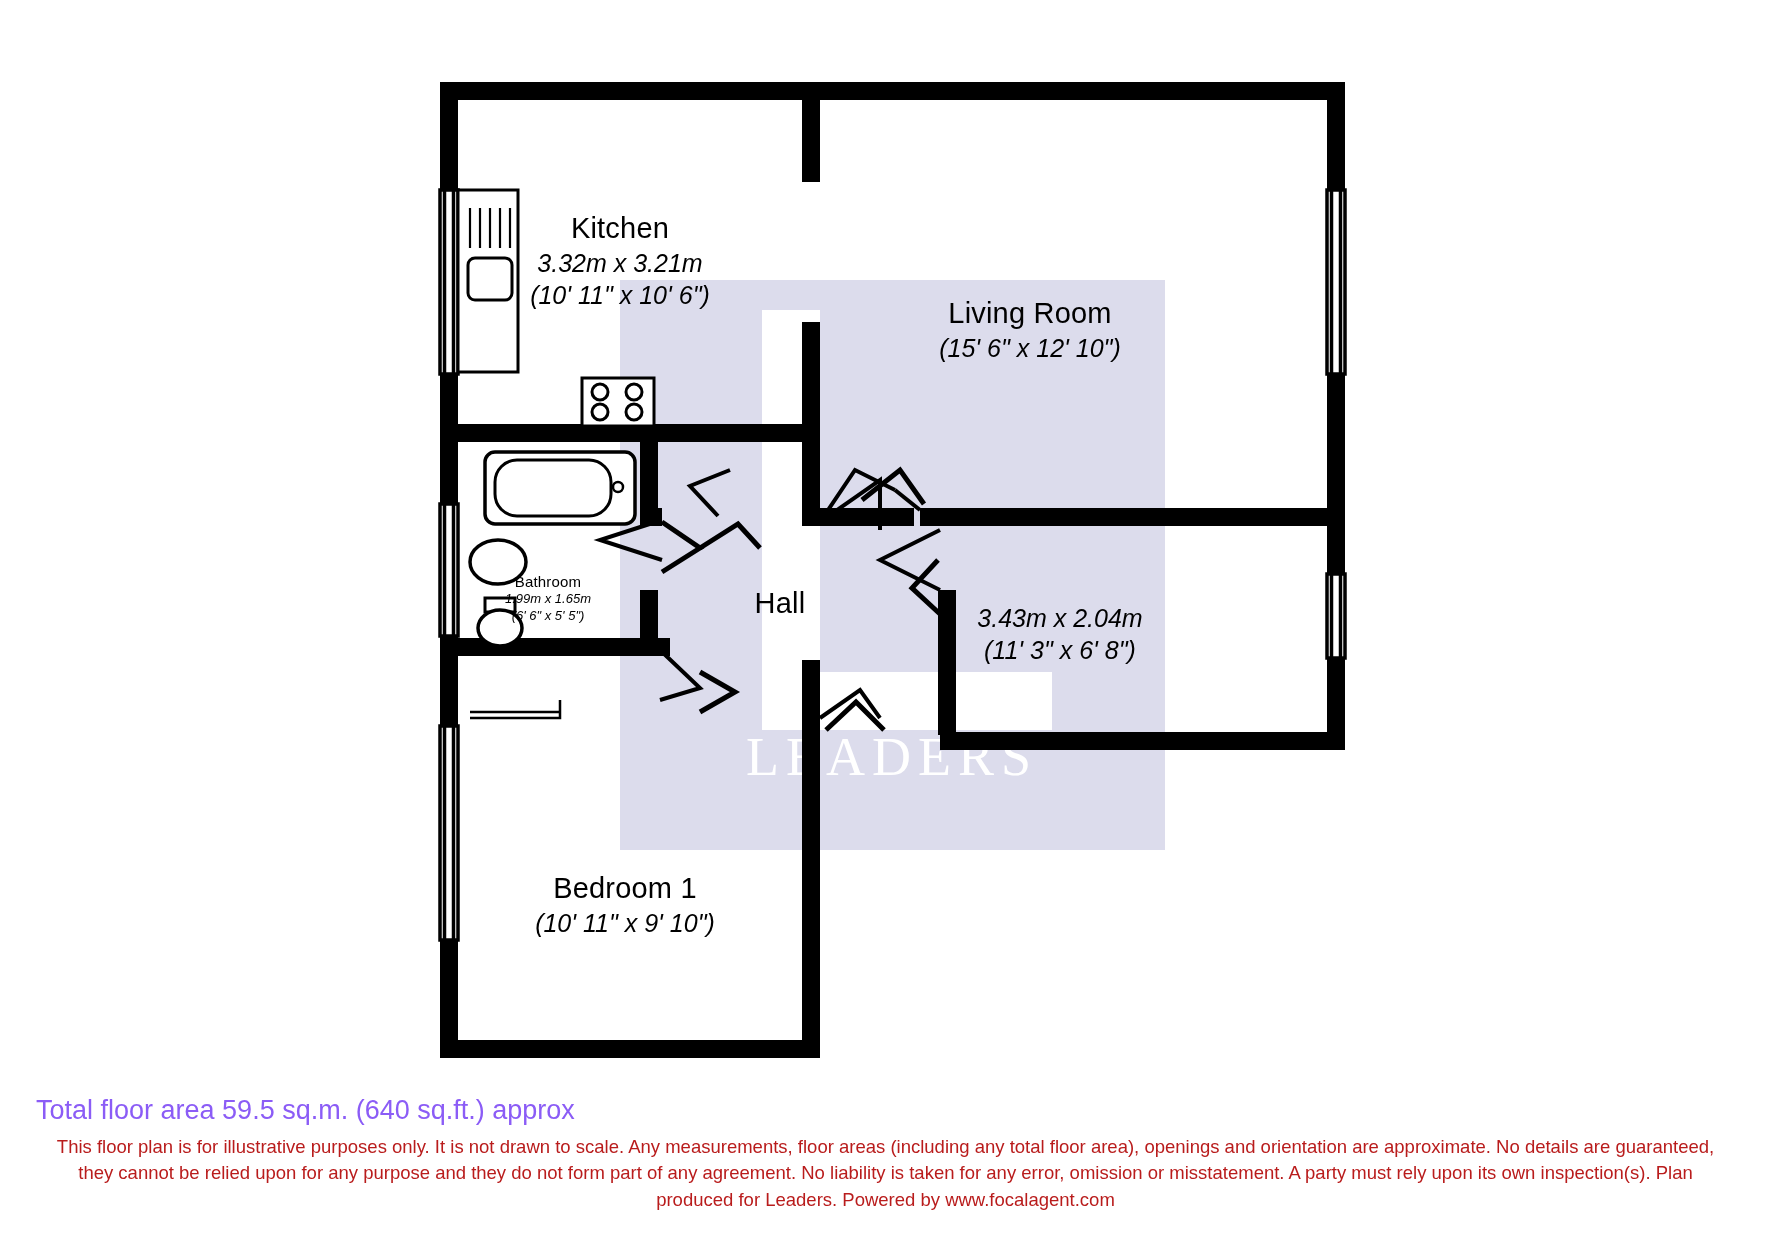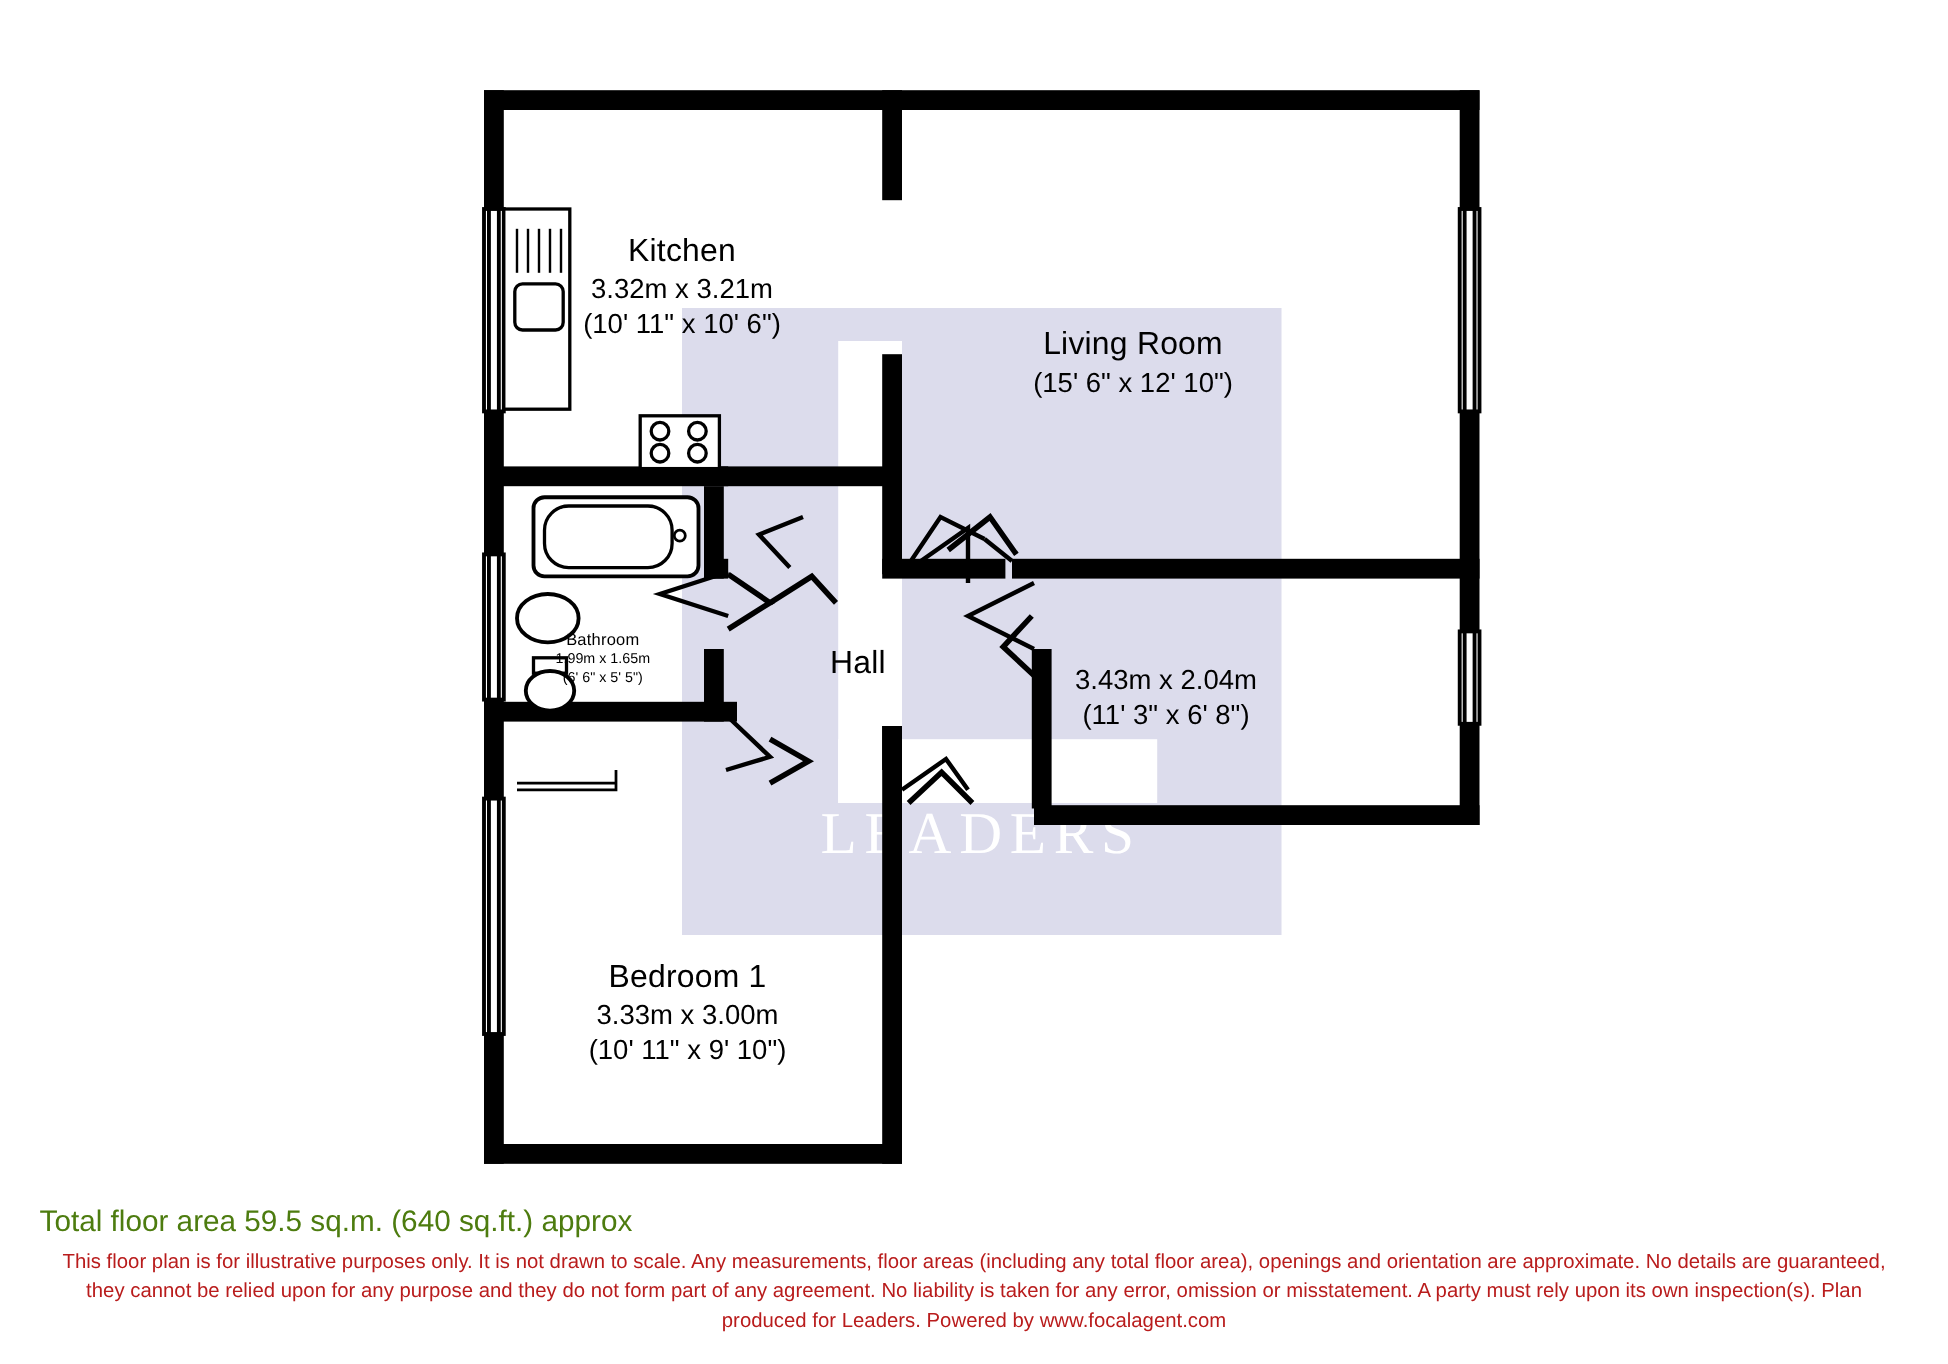--- a/index.html
+++ b/index.html
@@ -28,36 +28,37 @@
     line-height: 1.28;
     color: #000;
     white-space: nowrap;
   }
   .room-label .name {
     font-size: 29px;
     letter-spacing: 0.2px;
   }
   .room-label .dim {
     font-size: 25px;
+    font-style: italic;
   }
   .room-label.small .name { font-size: 15px; }
   .room-label.small .dim { font-size: 13px; }
   .room-label.hall .name { font-size: 29px; }
 
   #footer {
     position: absolute;
     left: 0;
     top: 1095px;
     width: 1771px;
   }
   #total-area {
     font-size: 27px;
     margin-left: 36px;
     margin-bottom: 8px;
-    color: #4d7c0f;
+    color: #8b5cf6;
   }
   #disclaimer {
     font-size: 18.5px;
     line-height: 1.42;
     text-align: center;
     color: #b91c1c;
     margin: 0 52px;
   }
 </style>
 </head>
@@ -225,21 +226,20 @@
     <div class="name">Hall</div>
   </div>
 
   <div class="room-label" style="left:880px; top:602px; width:360px;">
     <div class="dim">3.43m x 2.04m</div>
     <div class="dim">(11' 3" x 6' 8")</div>
   </div>
 
   <div class="room-label" style="left:460px; top:870px; width:330px;">
     <div class="name">Bedroom 1</div>
-    <div class="dim">3.33m x 3.00m</div>
     <div class="dim">(10' 11" x 9' 10")</div>
   </div>
 
 </div>
 
 <div id="footer">
   <div id="total-area">Total floor area 59.5 sq.m. (640 sq.ft.) approx</div>
   <div id="disclaimer">
     <span>This floor plan is for illustrative purposes only. It is not drawn to scale. Any measurements, floor areas (including any total floor area), openings and orientation are approximate. No</span>
     <span>details are guaranteed, they cannot be relied upon for any purpose and they do not form part of any agreement. No liability is taken for any error, omission or misstatement. A party</span>

